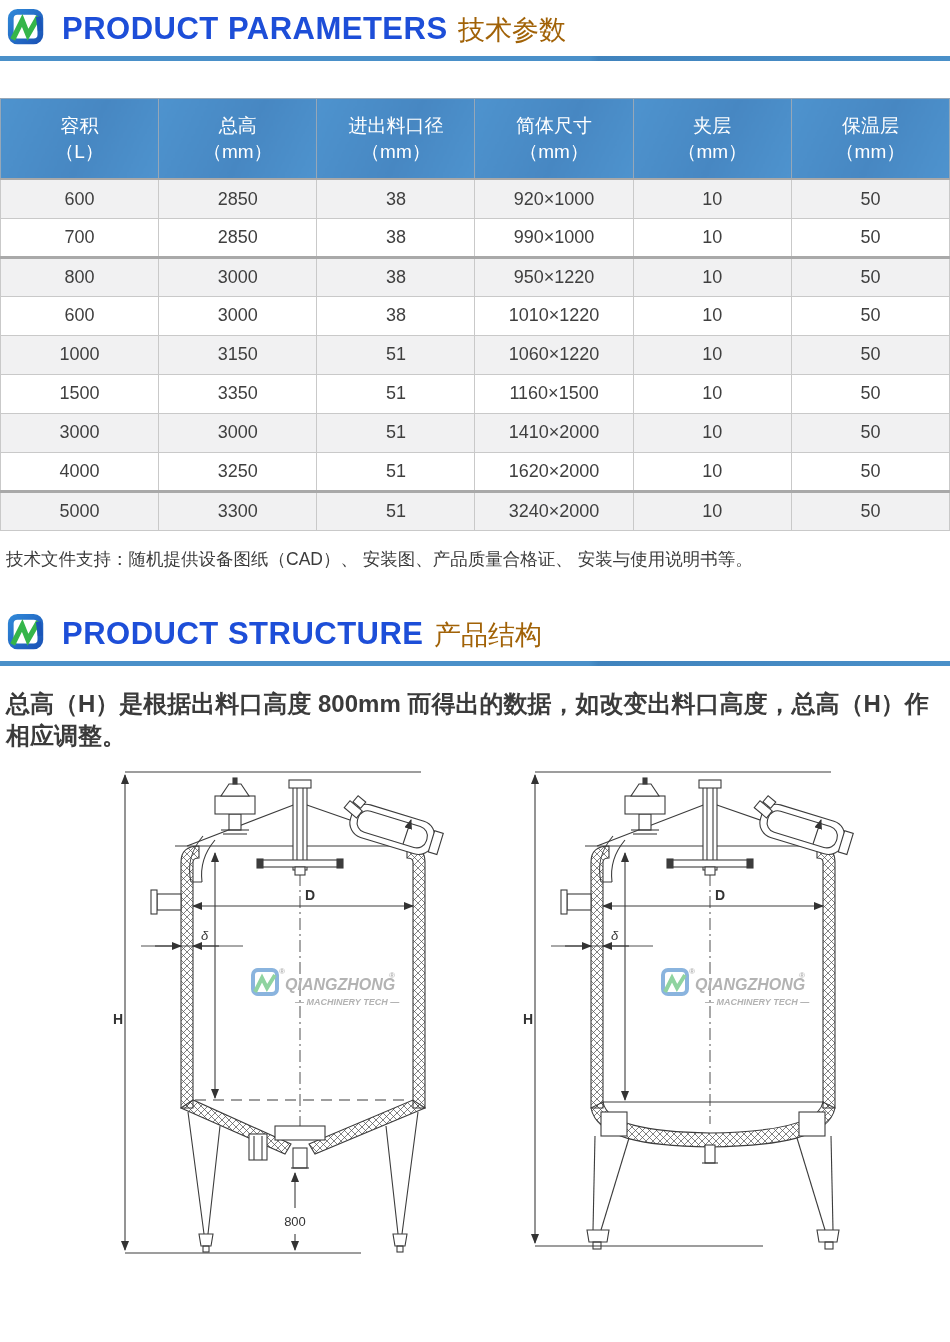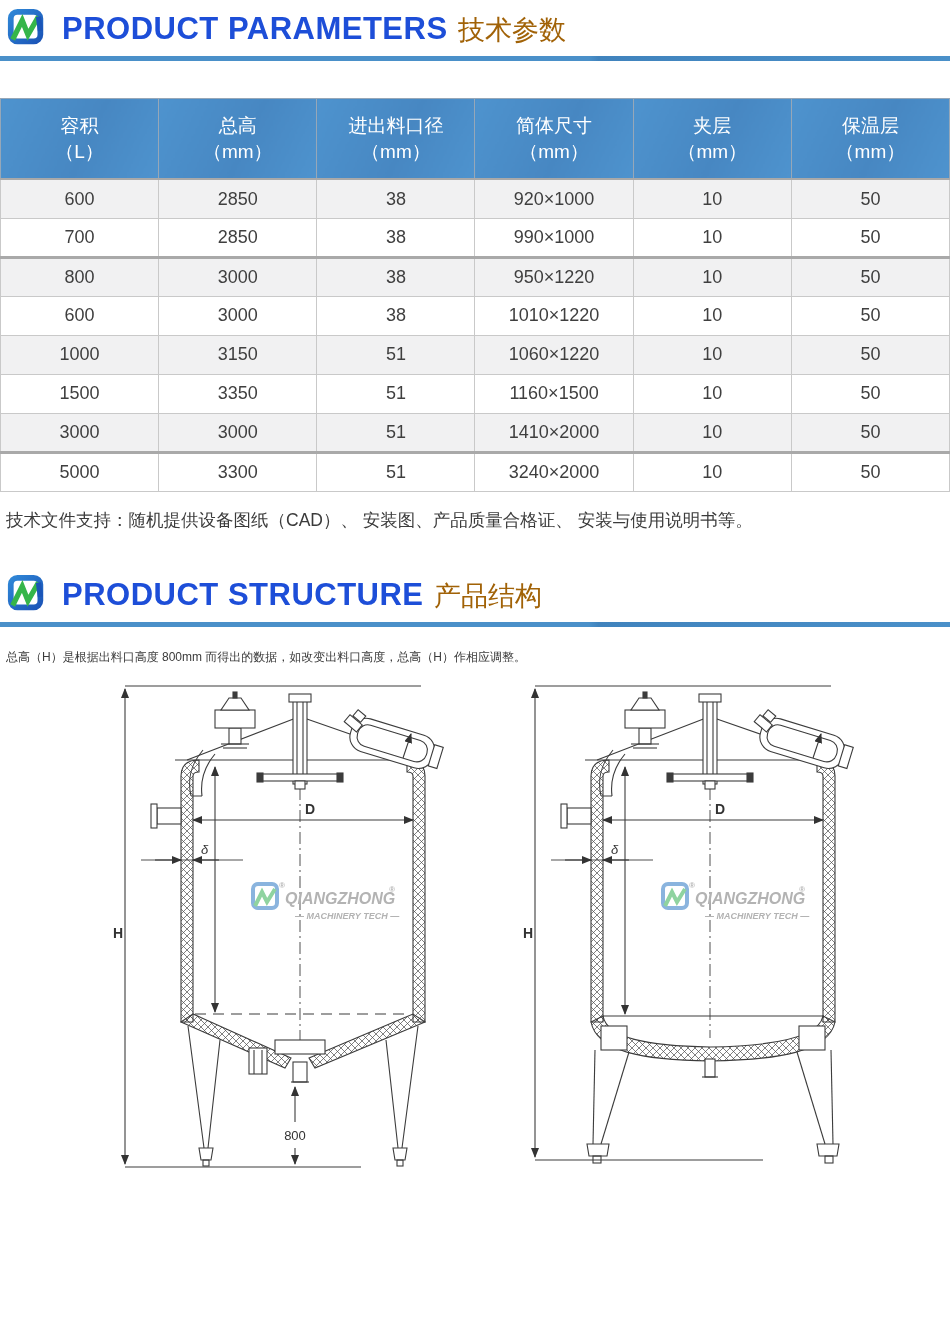--- a/index.html
+++ b/index.html
@@ -28,21 +28,21 @@
   }
   .ptable td {
     border:1px solid #c9c9c9; height:39px; text-align:center; vertical-align:middle;
     font-size:18px; color:#3f3f3f; background:#ffffff;
   }
   .ptable tbody tr:nth-child(odd) td { background:#f1f1f2; }
   .ptable tbody tr.slice td { border-top:3px solid #a9a9a9; }
 
   .note { font-size:17.5px; color:#3b3b3b; padding:16px 6px 0 6px; line-height:1.4; }
   .sec2-wrap { margin-top:34px; }
-  .note2 { font-size:12px; color:#3b3b3b; padding:22px 6px 0 6px; }
+  .note2 { font-size:24px; color:#3b3b3b; padding:22px 6px 0 6px;font-weight:bold; }
 
   
   .drawings { position:relative; width:950px; height:545px; margin-top:4px; }
   .drawing { position:absolute; top:0; }
   .drawing.d1 { left:103px; }
   .drawing.d2 { left:513px; }
   svg text { stroke:none; fill:#333333; font-family:"Liberation Sans","DejaVu Sans",sans-serif; }
   .wm-text  { fill:#b3b3b3; font-style:italic; font-weight:bold; }
 </style>
 </head>
@@ -145,20 +145,28 @@
           <td>51</td>
           <td>1160×1500</td>
           <td>10</td>
           <td>50</td>
         </tr>
         <tr>
           <td>3000</td>
           <td>3000</td>
           <td>51</td>
           <td>1410×2000</td>
+          <td>10</td>
+          <td>50</td>
+        </tr>
+        <tr>
+          <td>4000</td>
+          <td>3250</td>
+          <td>51</td>
+          <td>1620×2000</td>
           <td>10</td>
           <td>50</td>
         </tr>
         <tr class="slice">
           <td>5000</td>
           <td>3300</td>
           <td>51</td>
           <td>3240×2000</td>
           <td>10</td>
           <td>50</td>

